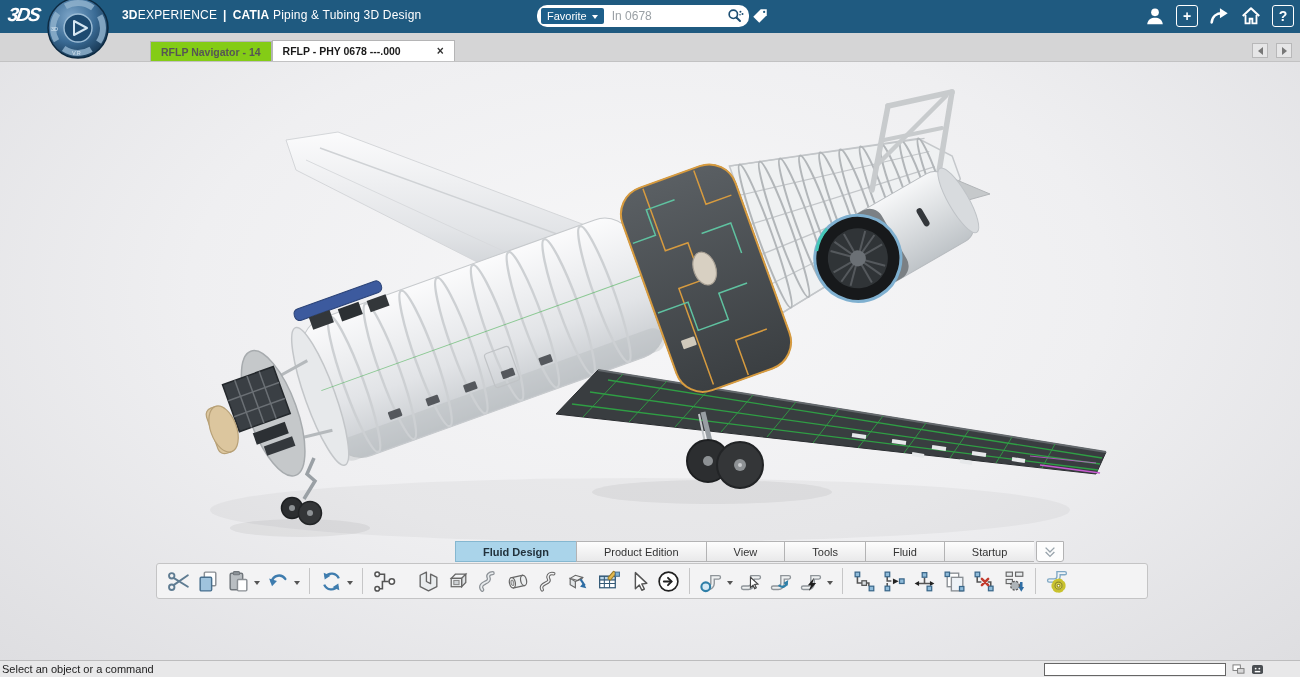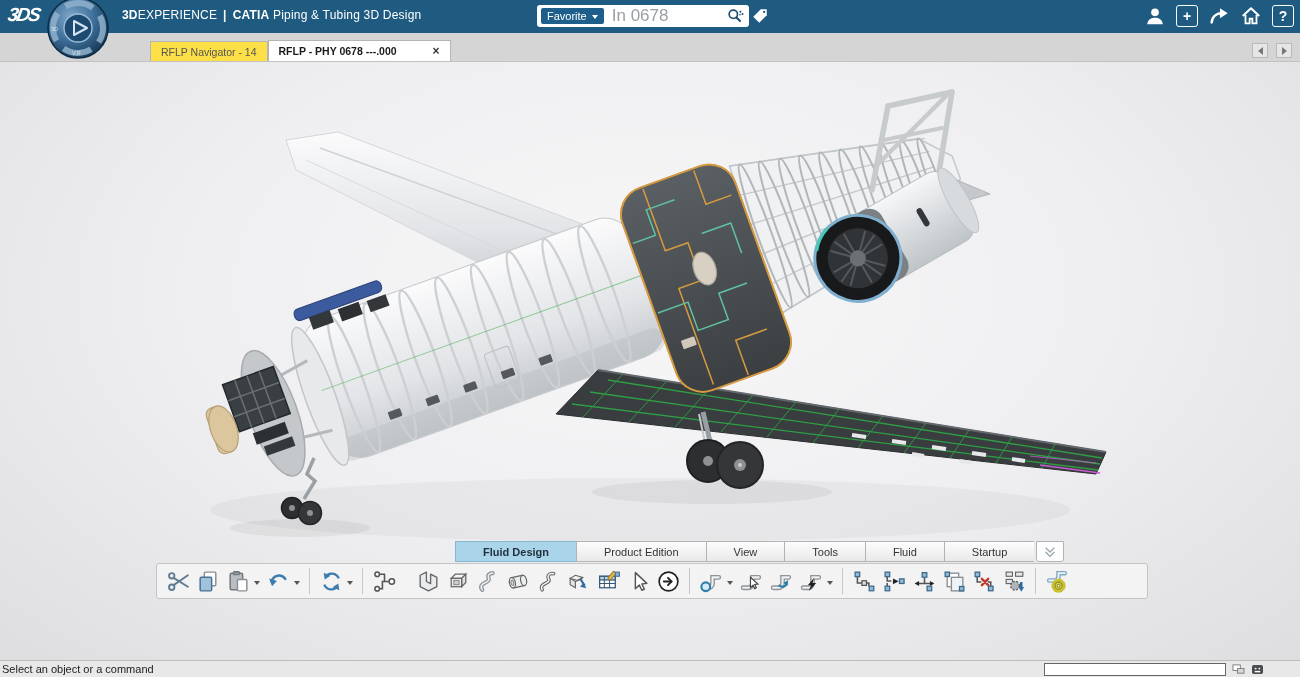--- a/index.html
+++ b/index.html
@@ -6,39 +6,39 @@
   #app{position:relative;width:1300px;height:677px;overflow:hidden;
        font-family:"Liberation Sans",sans-serif;background:#ececee;}
   
   .topbar{position:absolute;top:0;left:0;width:1300px;height:33px;background:#1f5a80;z-index:30;}
   .brand{position:absolute;left:8px;top:4px;color:#fff;font-style:italic;font-weight:bold;
          font-size:19px;letter-spacing:-2px;transform:skewX(-10deg);}
   .compass{position:absolute;left:46px;top:-3px;width:64px;height:64px;z-index:40;}
   .apptitle{position:absolute;left:122px;top:8px;color:#fff;font-size:12px;letter-spacing:.2px;white-space:nowrap;}
   .apptitle b{font-weight:bold;}
   .apptitle .div{margin:0 6px;font-weight:bold;}
-  .search{position:absolute;left:537px;top:5px;width:212px;height:22px;background:#fff;border-radius:3px;
+  .search{position:absolute;left:537px;top:5px;width:212px;height:22px;background:#fff;border-radius:10px;
           display:flex;align-items:center;padding:0 4px;box-sizing:border-box;}
   .favbtn{background:#1d5f8a;color:#fff;font-size:11px;border:none;border-radius:2px;height:16px;
           padding:0 6px;display:flex;align-items:center;gap:5px;cursor:pointer;}
   .favbtn .car{width:0;height:0;border:3.5px solid transparent;border-top:4.5px solid #fff;margin-top:4px;}
-  .search input{flex:1;border:none;outline:none;font-size:17px;color:#444;margin-left:6px;min-width:10px;
+  .search input{flex:1;border:none;outline:none;font-size:12px;color:#444;margin-left:6px;min-width:10px;
           font-family:"Liberation Sans",sans-serif;background:transparent;}
   .search input::placeholder{color:#9aa0a5;}
   .tagbtn{position:absolute;left:751px;top:7px;width:18px;height:18px;cursor:pointer;}
   .hicons{position:absolute;right:6px;top:5px;display:flex;gap:10px;align-items:center;}
   .hic{width:22px;height:22px;display:flex;align-items:center;justify-content:center;cursor:pointer;}
   .boxic{width:20px;height:20px;border:1.5px solid #fff;border-radius:3px;color:#fff;font-size:14px;
          font-weight:bold;display:flex;align-items:center;justify-content:center;}
   
   .tabstrip{position:absolute;top:33px;left:0;width:1300px;height:29px;background:#d5d5d6;
             border-bottom:1px solid #c2c2c3;box-sizing:border-box;z-index:20;}
   .wtabs{position:absolute;left:150px;bottom:0;display:flex;align-items:flex-end;}
   .wtab{height:19px;display:flex;align-items:center;padding:0 10px;font-size:10.5px;color:#555;
-        background:#fde047;border:1px solid #b5b5b6;border-bottom:none;cursor:pointer;white-space:nowrap;}
+        background:#84cc16;border:1px solid #b5b5b6;border-bottom:none;cursor:pointer;white-space:nowrap;font-weight:bold;}
   .wtab.active{background:#fff;color:#1a1a1a;font-weight:bold;height:20px;gap:28px;}
   .wtab .close{margin-left:8px;font-weight:bold;color:#333;cursor:pointer;font-size:12px;}
   .tscroll{position:absolute;right:8px;bottom:3px;display:flex;gap:8px;}
   .tri{width:14px;height:13px;background:#e6e6e7;border:1px solid #b8b8b9;display:flex;align-items:center;
        justify-content:center;cursor:pointer;}
   .tri span{width:0;height:0;border:4px solid transparent;}
   .tri.l span{border-right:5px solid #777;margin-left:-4px;}
   .tri.r span{border-left:5px solid #777;margin-right:-4px;}
   
   .viewport{position:absolute;top:62px;left:0;width:1300px;height:598px;

